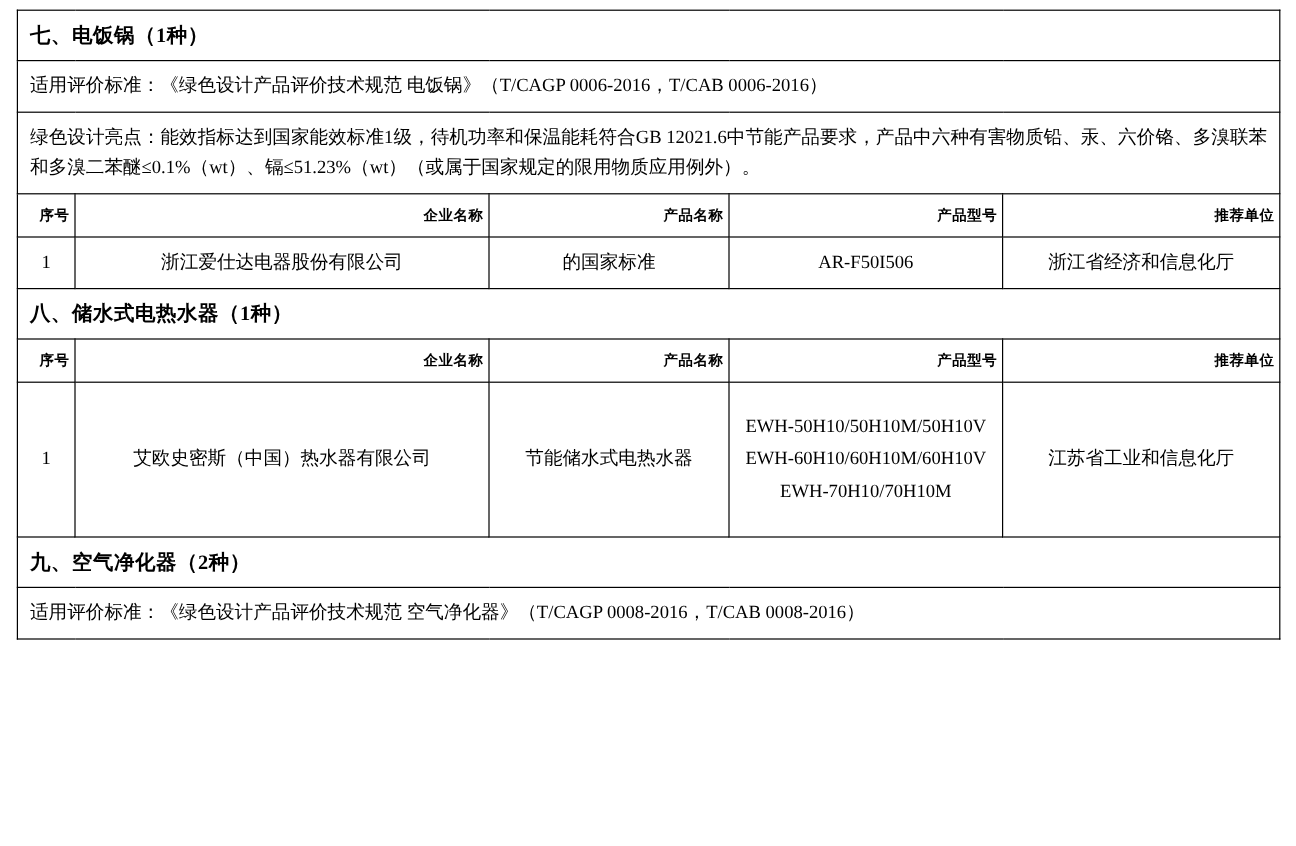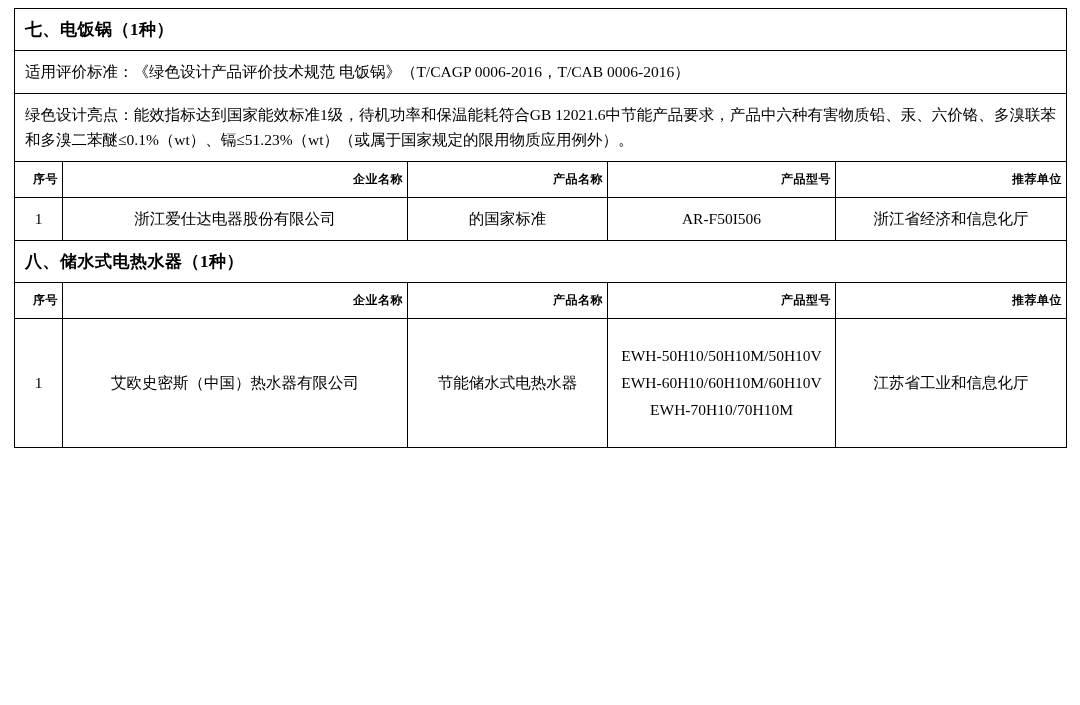--- a/index.html
+++ b/index.html
@@ -117,16 +117,22 @@
       <td class="colhead">推荐单位</td>
     </tr>
     <tr>
       <td class="cell">1</td>
       <td class="cell">艾欧史密斯（中国）热水器有限公司</td>
       <td class="cell">节能储水式电热水器</td>
       <td class="cell model">EWH-50H10/50H10M/50H10V<br>EWH-60H10/60H10M/60H10V<br>EWH-70H10/70H10M</td>
       <td class="cell">江苏省工业和信息化厅</td>
     </tr>
 
+    <tr>
+      <td colspan="5" class="section-head">九、空气净化器（2种）</td>
+    </tr>
+    <tr>
+      <td colspan="5" class="para"><span class="lead">适用评价标准：</span><span>《绿色设计产品评价技术规范 空气净化器》（T/CAGP 0008-2016，T/CAB 0008-2016）</span></td>
+    </tr>
   </tbody>
     </table>
 
 </div>
 
 </body></html>

